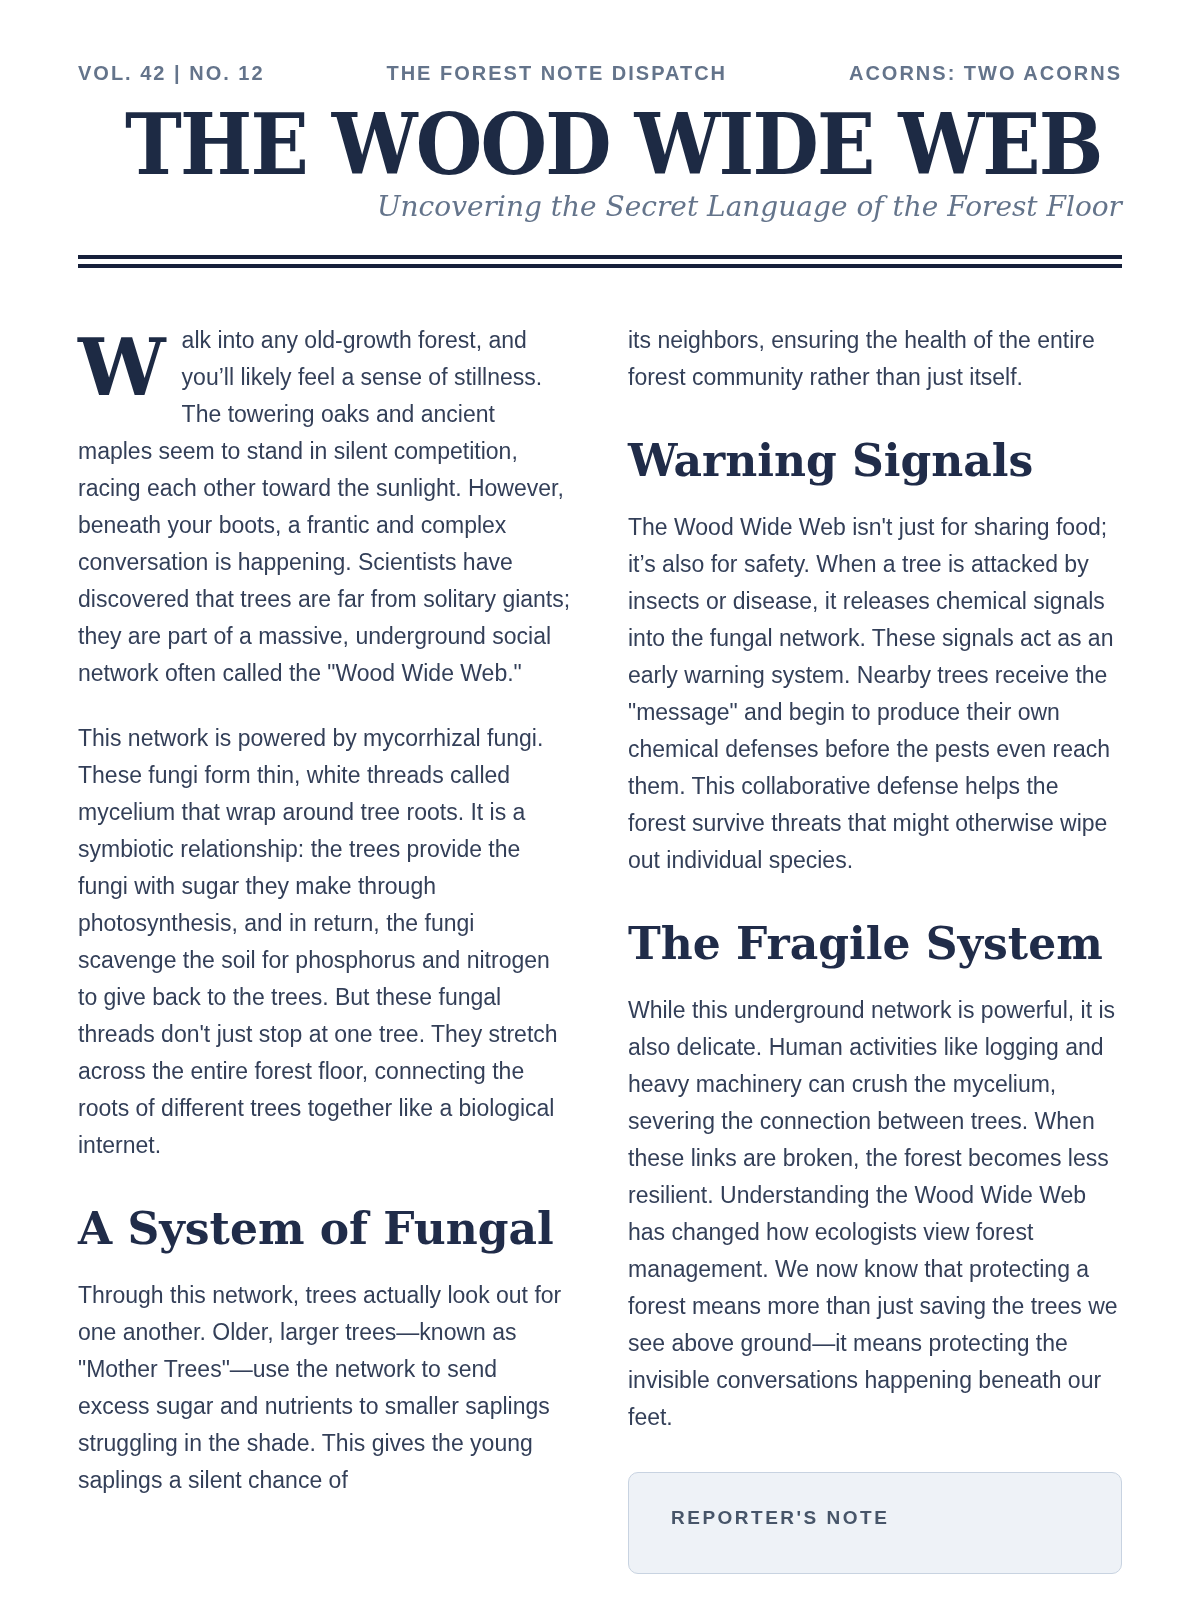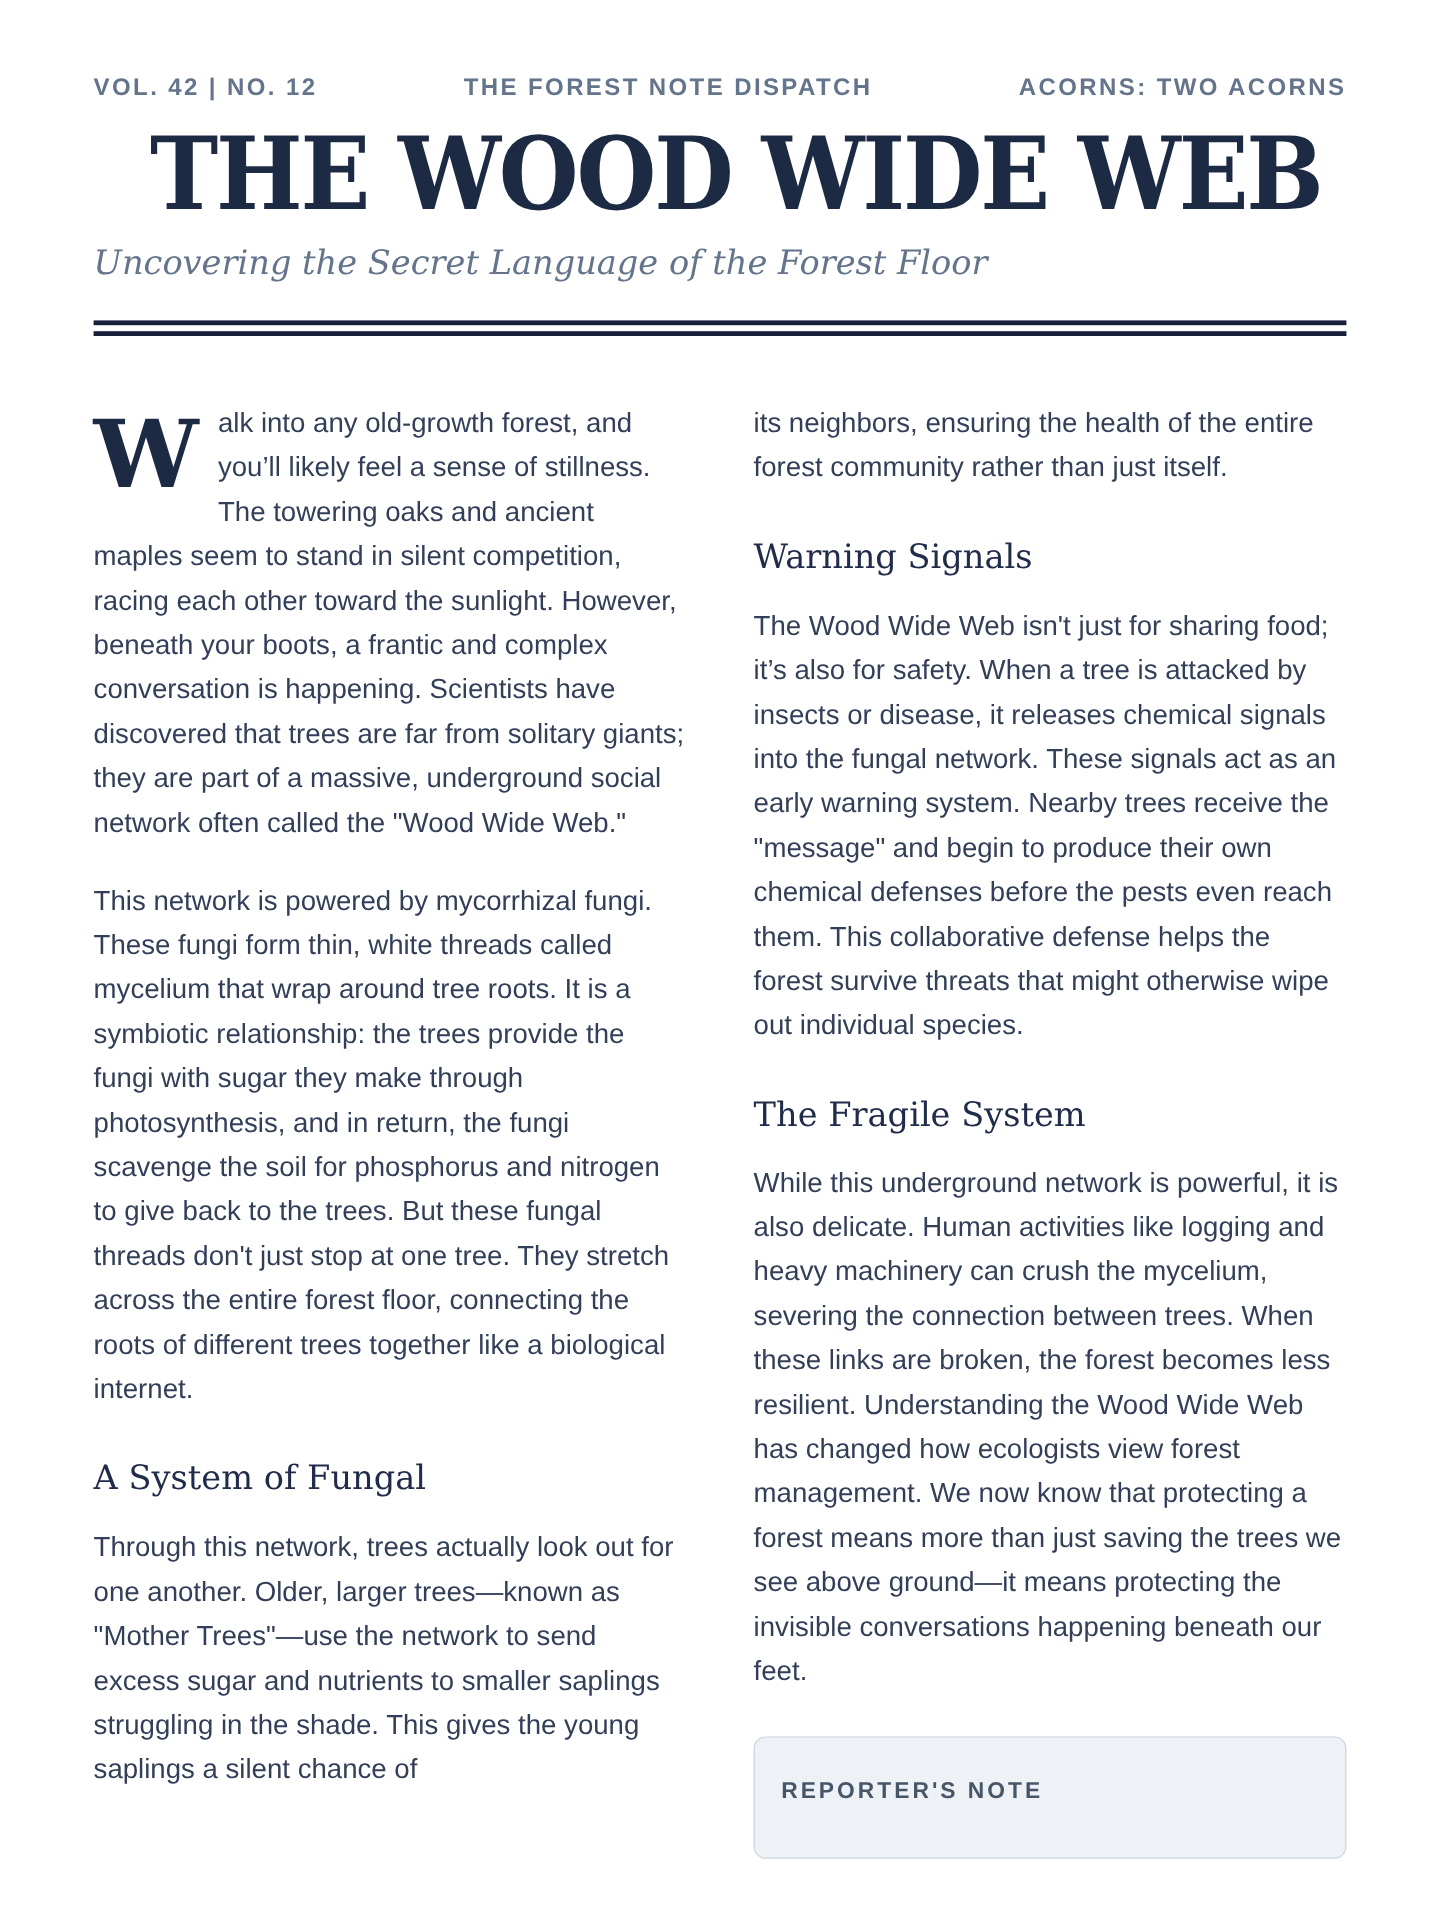--- a/index.html
+++ b/index.html
@@ -43,22 +43,22 @@
     font-weight: 700;
     font-size: 84px;
     line-height: 1.0;
     letter-spacing: -2px;
     color: var(--ink-title);
     transform: scaleX(0.91);
     transform-origin: center;
     white-space: nowrap;
   }
   .mast-subtitle {
-    margin-top: 14px;
-    text-align: left;
+    margin-top: 2px;
+    text-align: right;
     font-family: "DejaVu Serif", "Liberation Serif", serif;
     font-style: italic;
     font-size: 28px;
     line-height: 1.3;
     color: var(--muted);
   }
   .rule-double {
     margin-top: 30px;
     height: 5px;
     border-top: 4px solid var(--rule);
@@ -75,43 +75,43 @@
   .col { min-width: 0; }
   p.body {
     margin: 0 0 28px 0;
     font-size: 23px;
     line-height: 37px;
     color: var(--ink-body);
   }
   h2.section-heading {
     margin: 40px 0 22px 0;
     font-family: "DejaVu Serif", "Liberation Serif", serif;
-    font-weight: 400;
-    font-size: 28px;
+    font-weight: 700;
+    font-size: 44px;
     line-height: 1.15;
     color: var(--ink-heading);
   }
   .col > :first-child { margin-top: 0; }
   .dropcap {
     float: left;
     font-family: "DejaVu Serif", "Liberation Serif", serif;
     font-weight: 700;
     font-size: 78px;
     line-height: 80px;
     margin: 6px 16px 0 0;
     color: var(--ink-title);
   }
 
   
   .note-box {
     margin-top: 36px;
     background: var(--note-bg);
     border: 1px solid var(--note-border);
     border-radius: 10px;
-    padding: 34px 34px 44px 22px;
+    padding: 34px 34px 44px 42px;
   }
   .note-label {
     font-size: 19px;
     font-weight: 700;
     letter-spacing: 2.5px;
     color: var(--note-label);
   }
 </style>
 </head>
 <body>

